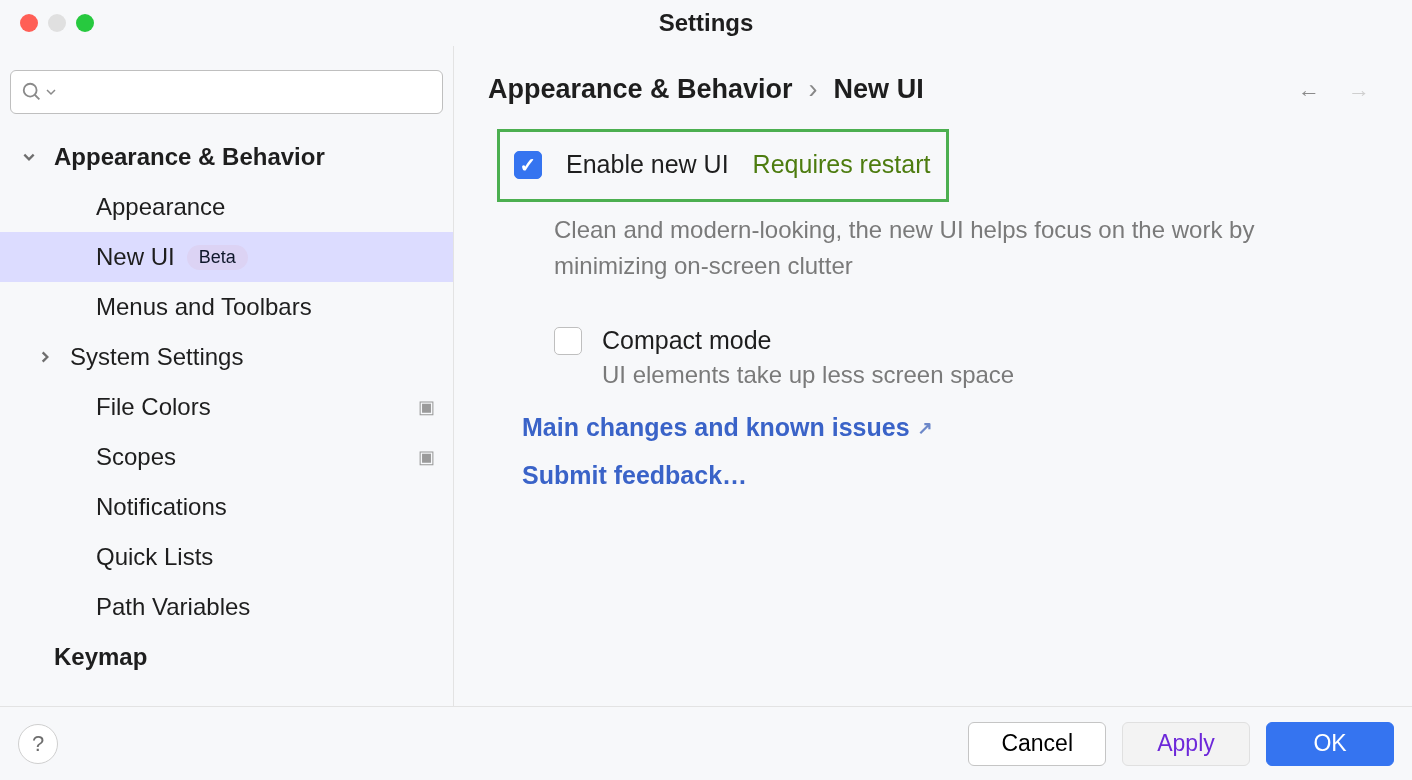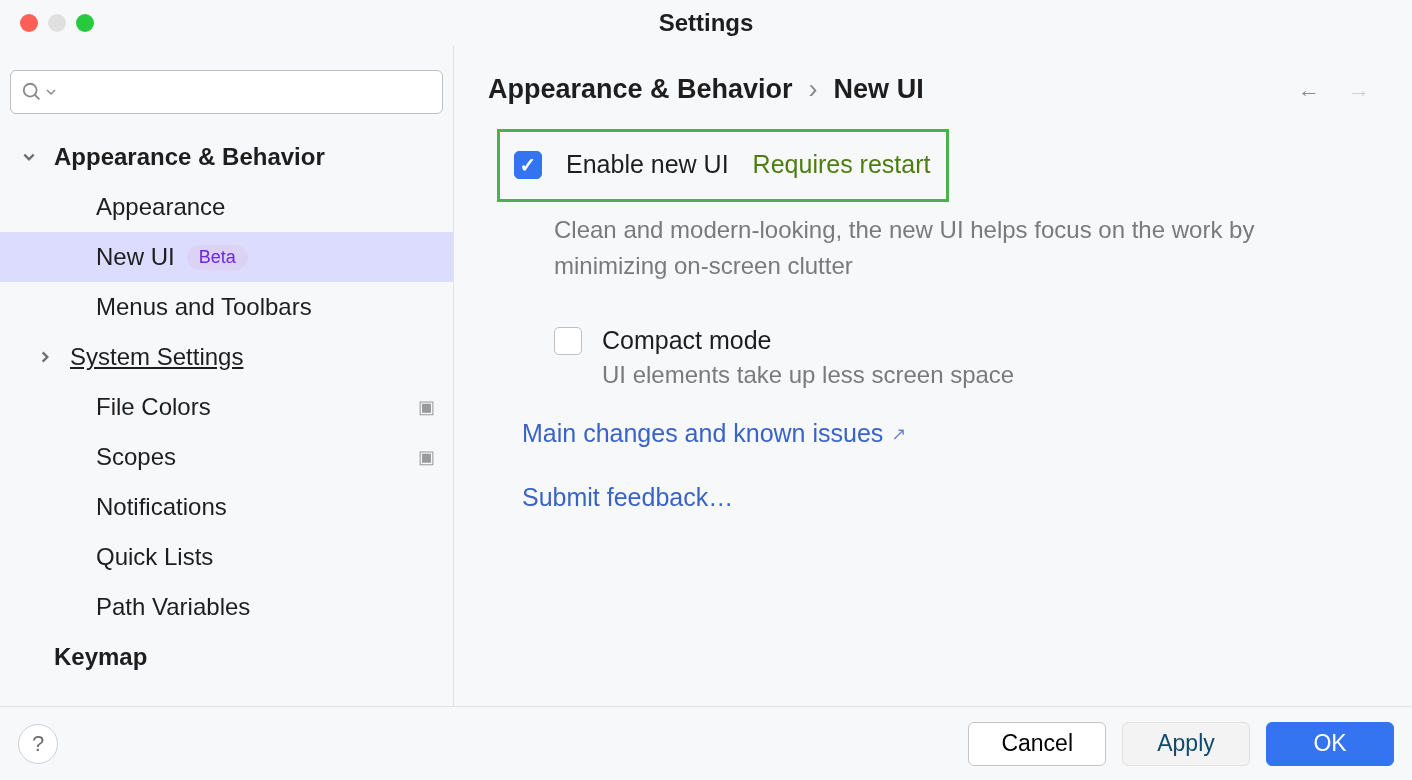--- a/index.html
+++ b/index.html
@@ -84,24 +84,24 @@
       justify-content: center;
       align-items: center;
       color: #6e6e6e;
     }
     .tree-item.level0 { padding-left: 18px; font-weight: 700; }
     .tree-item.level0 .chev { margin-right: 14px; }
     .tree-item.level1 { padding-left: 60px; }
     .tree-item.level1.has-chev { padding-left: 60px; }
     .tree-item.level1 .chev.child { margin-left: -26px; margin-right: 4px; }
     .tree-item.level1 .label-text { padding-left: 36px; }
-    .tree-item.level1.has-chev .label-text { padding-left: 10px; text-decoration: underline; }
+    .tree-item.level1.has-chev .label-text { padding-left: 10px; }
     .badge {
       background: #dcd3f4;
-      color: #6d28d9;
+      color: #0f172a;
       font-size: 18px;
       font-weight: 500;
       padding: 2px 12px;
       border-radius: 14px;
       margin-left: 12px;
     }
     .right-glyph {
       position: absolute;
       right: 18px;
       color: #9a9a9a;
@@ -183,24 +183,25 @@
       margin-top: 42px;
     }
     .option-desc {
       color: #7a7a7a;
       font-size: 24px;
       padding-left: 114px;
       padding-top: 6px;
     }
     .links {
       padding-left: 34px;
-      margin-top: 30px;
+      margin-top: 24px;
       display: flex;
       flex-direction: column;
-      gap: 35px;
+      gap: 19px;
+      font-weight: bold;
     }
     .link {
       color: #3a63c8;
       font-size: 25px;
       cursor: pointer;
       display: inline-flex;
       align-items: center;
       gap: 8px;
     }
     .link .ext { font-size: 18px; color:#6d88c9; }
@@ -228,21 +229,21 @@
       border-radius: 6px;
       font-size: 23px;
       cursor: pointer;
       border: 1px solid #c5c5c5;
       background: #fff;
       display: inline-flex;
       align-items: center;
       justify-content: center;
       min-width: 128px;
     }
-    .btn.disabled { color: #0c4a6e; background: #f3f3f3; cursor: default; border-color:#e0e0e0;}
+    .btn.disabled { color: #6d28d9; background: #f3f3f3; cursor: default; border-color:#e0e0e0;}
     .btn.primary { background: #3574f0; color: #fff; border-color: #3574f0; }
   </style>
 </head>
 <body>
 
 <div class="window">
   <div class="titlebar">
     <div class="traffic-lights">
       <div class="traffic-dot dot-close"></div>
       <div class="traffic-dot dot-min"></div>

